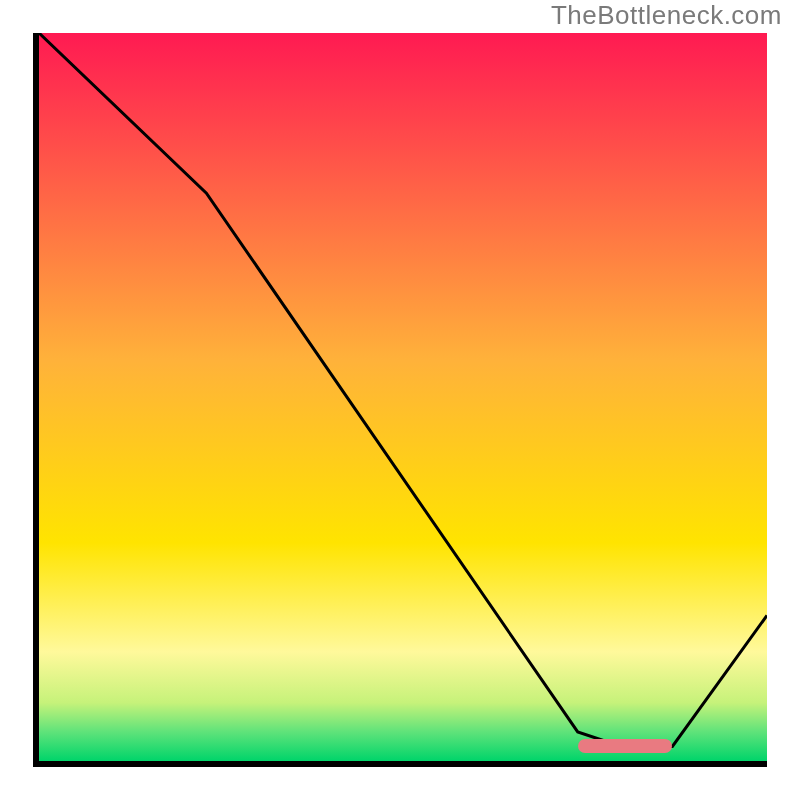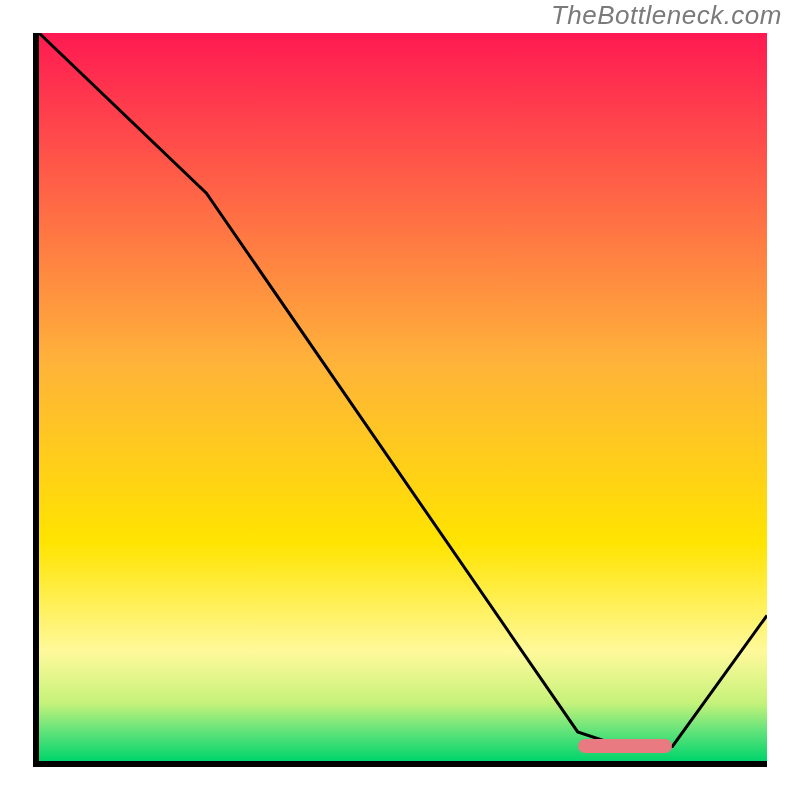--- a/index.html
+++ b/index.html
@@ -18,21 +18,20 @@
   }
   .watermark {
     position: absolute;
     top: 0;
     right: 18px;
     font-size: 26px;
     font-weight: 500;
     letter-spacing: 0.5px;
     color: #7a7a7a;
     font-family: Arial, sans-serif;
-    font-style: italic;
   }
   .plot-frame {
     position: absolute;
     left: 33px;
     top: 33px;
     width: 734px;
     height: 734px;
     box-sizing: border-box;
     border-left: 6px solid #000;
     border-bottom: 6px solid #000;

